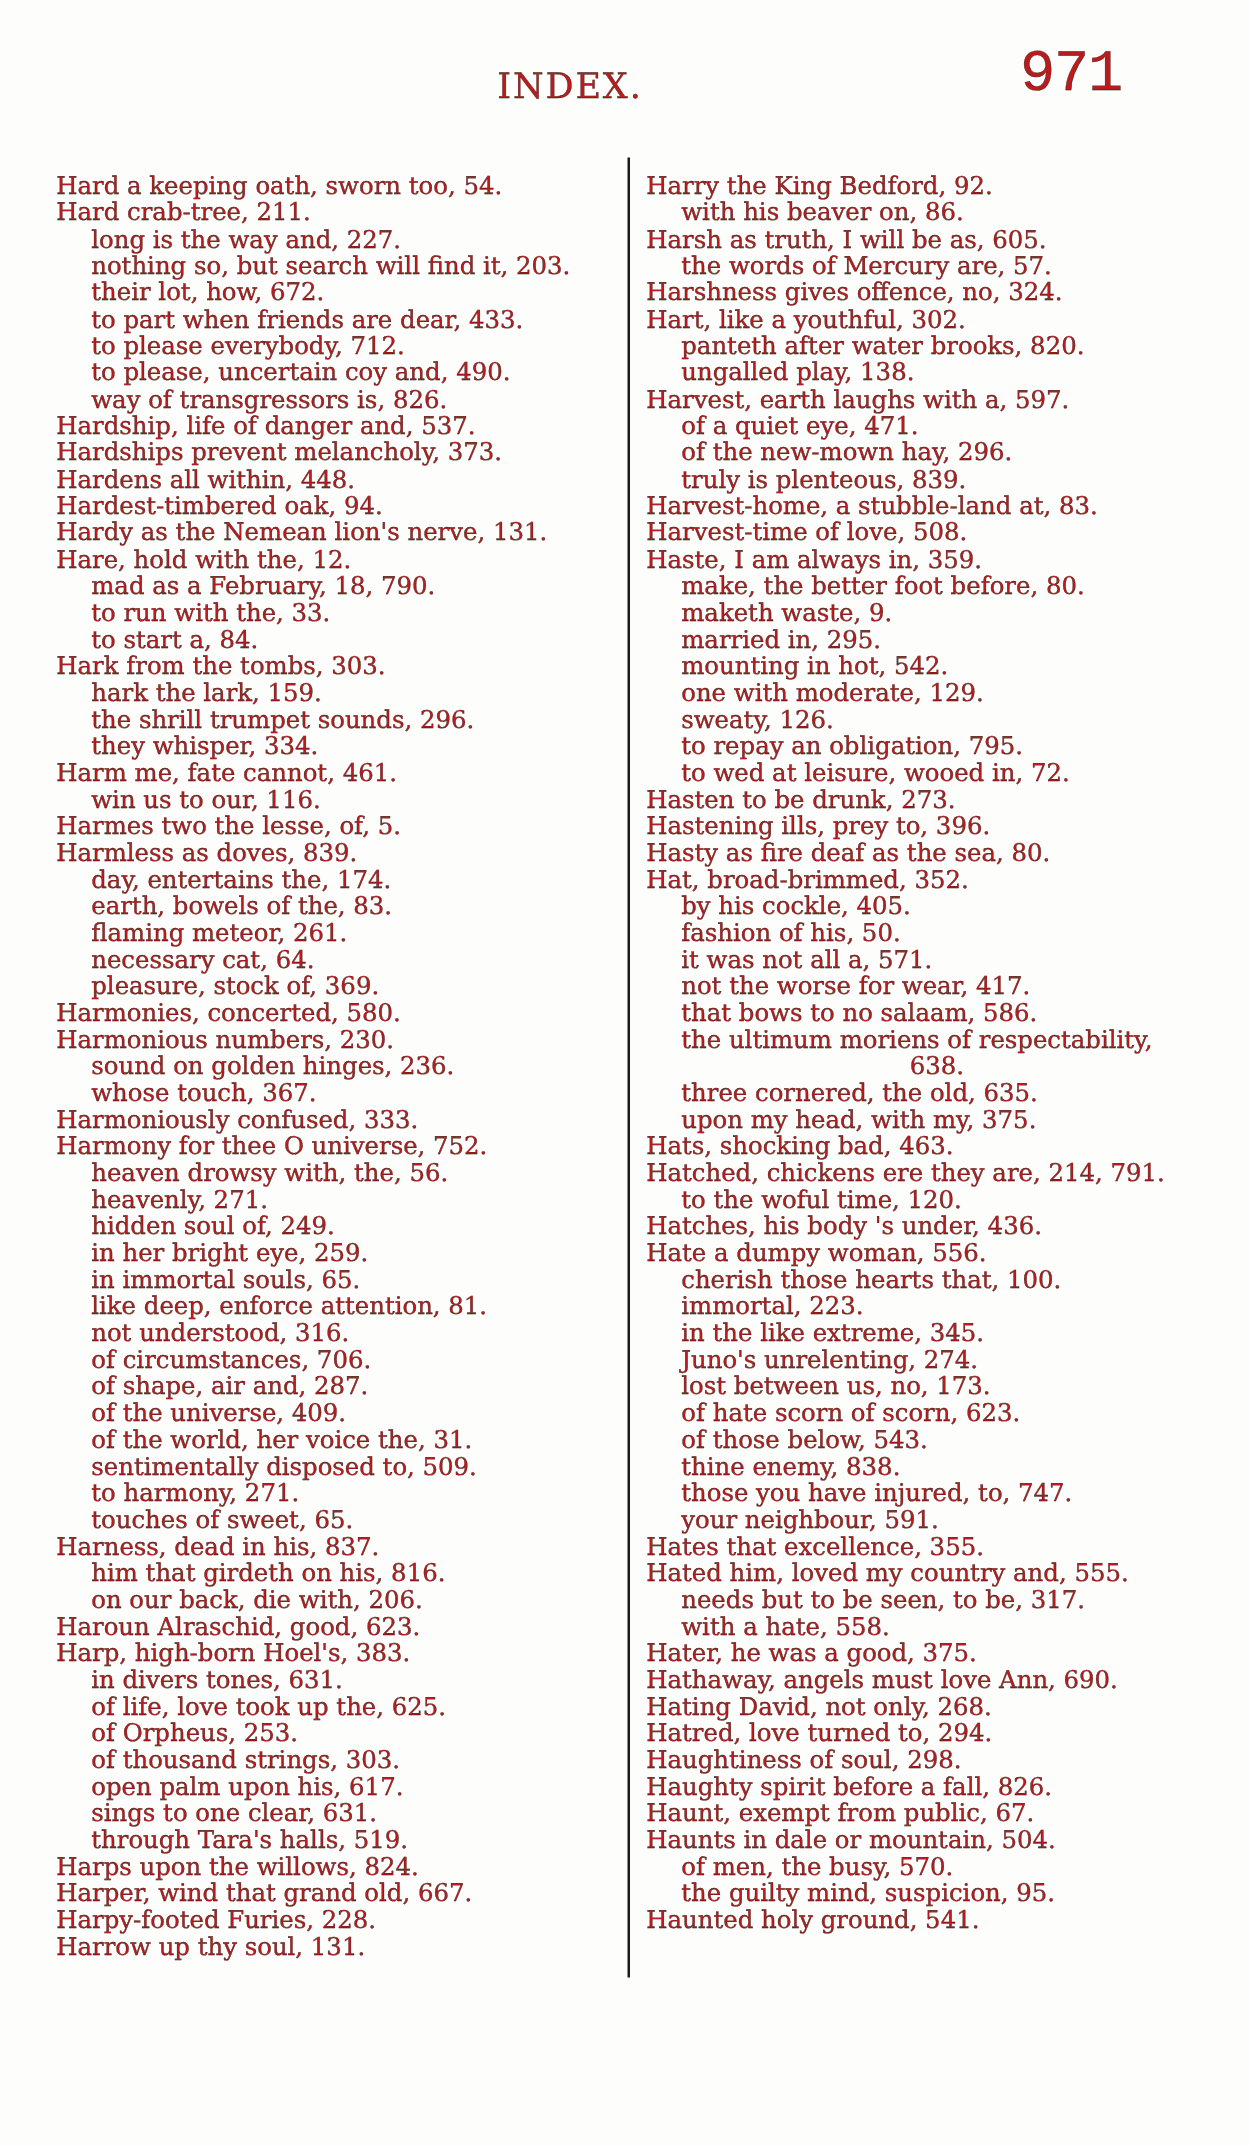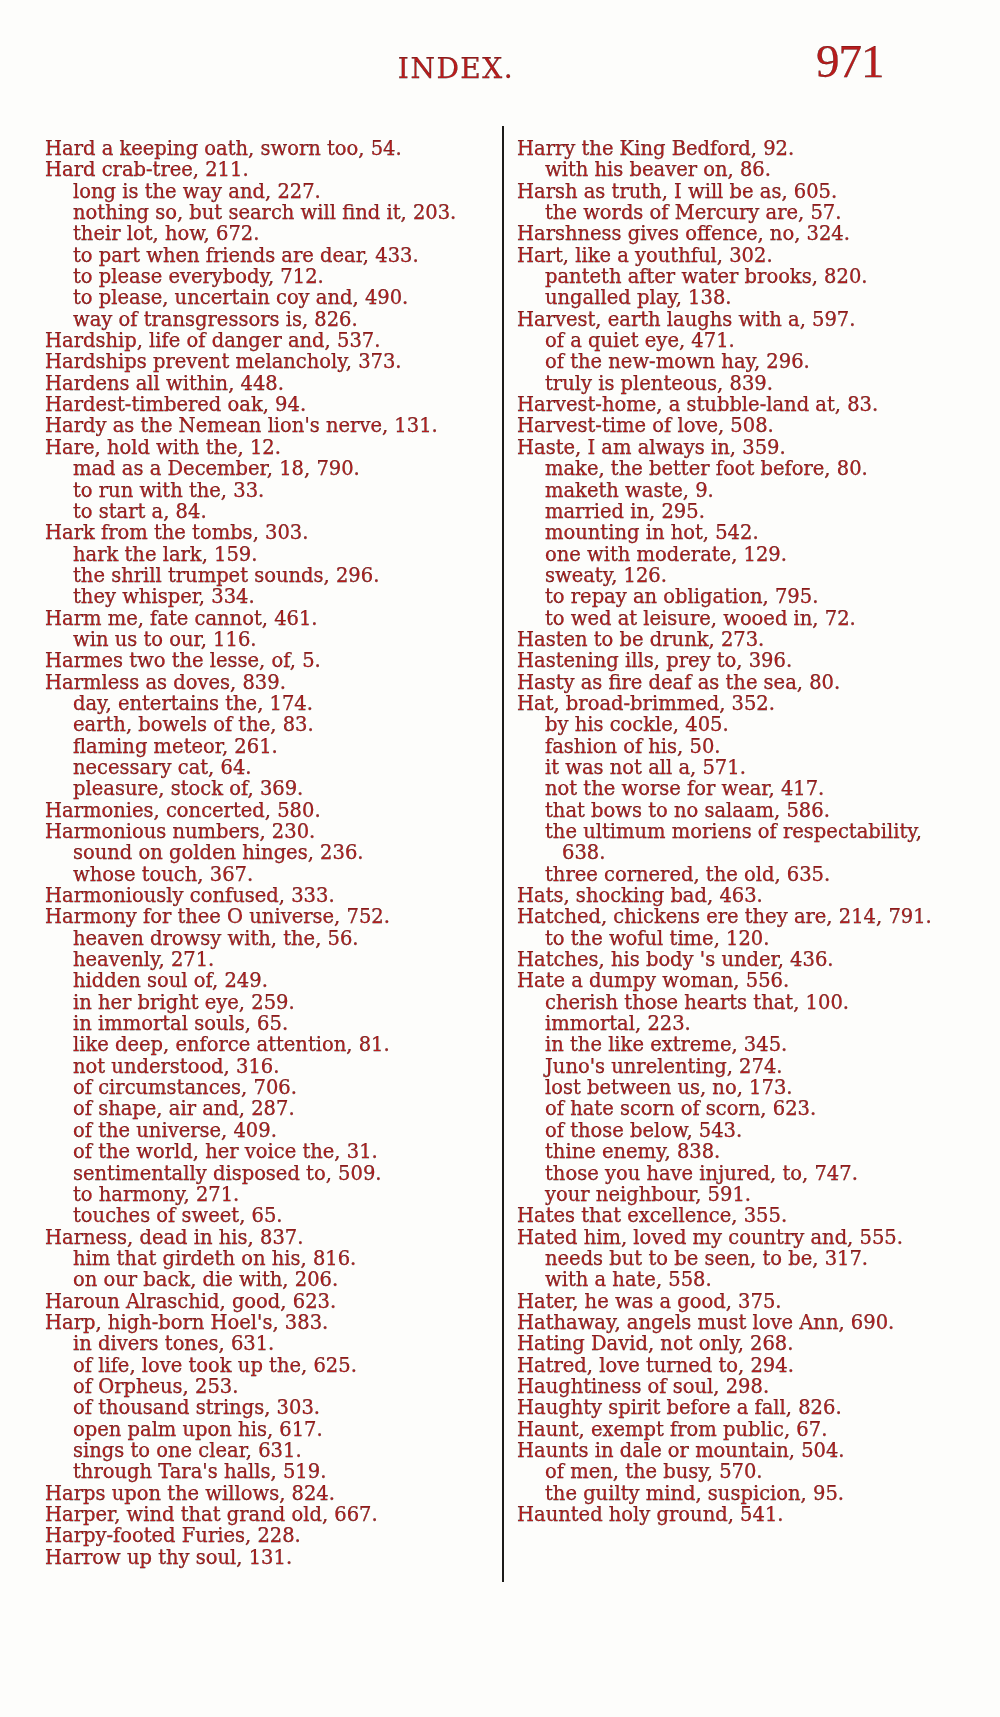--- a/index.html
+++ b/index.html
@@ -23,21 +23,21 @@
     left: 0;
     width: 912px;
     text-align: center;
     font-size: 28px;
     letter-spacing: 1.5px;
   }
   .page-number {
     position: absolute;
     top: 34px;
     left: 816px;
-    font-family: Liberation Serif, serif;
+    font-family: Liberation Mono, monospace;
     font-size: 47px;
     letter-spacing: -1px;
   }
   .divider {
     position: absolute;
     left: 502px;
     top: 126px;
     width: 2px;
     height: 1456px;
     background: #1c1b19;
@@ -46,21 +46,21 @@
     position: absolute;
     top: 138px;
     font-size: 19.5px;
     line-height: 21.35px;
     white-space: nowrap;
   }
   .col-left  { left: 45px;  width: 446px; }
   .col-right { left: 517px; width: 420px; }
   .entry { padding-left: 0; }
   .entry.indent-1 { padding-left: 28px; }
-  .entry.indent-2 { padding-left: 45px; }
+  .entry.indent-2 { padding-left: 45px; text-align: center; }
 </style>
 </head>
 <body>
 
 <div class="page">
   <div class="index-title">INDEX.</div>
   <div class="page-number">971</div>
   <div class="divider"></div>
   <div class="col col-left">
       <div class="entry indent-0">Hard a keeping oath, sworn too, 54.</div>
@@ -71,21 +71,21 @@
       <div class="entry indent-1">to part when friends are dear, 433.</div>
       <div class="entry indent-1">to please everybody, 712.</div>
       <div class="entry indent-1">to please, uncertain coy and, 490.</div>
       <div class="entry indent-1">way of transgressors is, 826.</div>
       <div class="entry indent-0">Hardship, life of danger and, 537.</div>
       <div class="entry indent-0">Hardships prevent melancholy, 373.</div>
       <div class="entry indent-0">Hardens all within, 448.</div>
       <div class="entry indent-0">Hardest-timbered oak, 94.</div>
       <div class="entry indent-0">Hardy as the Nemean lion's nerve, 131.</div>
       <div class="entry indent-0">Hare, hold with the, 12.</div>
-      <div class="entry indent-1">mad as a December, 18, 790.</div>
+      <div class="entry indent-1">mad as a February, 18, 790.</div>
       <div class="entry indent-1">to run with the, 33.</div>
       <div class="entry indent-1">to start a, 84.</div>
       <div class="entry indent-0">Hark from the tombs, 303.</div>
       <div class="entry indent-1">hark the lark, 159.</div>
       <div class="entry indent-1">the shrill trumpet sounds, 296.</div>
       <div class="entry indent-1">they whisper, 334.</div>
       <div class="entry indent-0">Harm me, fate cannot, 461.</div>
       <div class="entry indent-1">win us to our, 116.</div>
       <div class="entry indent-0">Harmes two the lesse, of, 5.</div>
       <div class="entry indent-0">Harmless as doves, 839.</div>
@@ -160,20 +160,21 @@
       <div class="entry indent-0">Hasty as fire deaf as the sea, 80.</div>
       <div class="entry indent-0">Hat, broad-brimmed, 352.</div>
       <div class="entry indent-1">by his cockle, 405.</div>
       <div class="entry indent-1">fashion of his, 50.</div>
       <div class="entry indent-1">it was not all a, 571.</div>
       <div class="entry indent-1">not the worse for wear, 417.</div>
       <div class="entry indent-1">that bows to no salaam, 586.</div>
       <div class="entry indent-1">the ultimum moriens of respectability,</div>
       <div class="entry indent-2">638.</div>
       <div class="entry indent-1">three cornered, the old, 635.</div>
+      <div class="entry indent-1">upon my head, with my, 375.</div>
       <div class="entry indent-0">Hats, shocking bad, 463.</div>
       <div class="entry indent-0">Hatched, chickens ere they are, 214, 791.</div>
       <div class="entry indent-1">to the woful time, 120.</div>
       <div class="entry indent-0">Hatches, his body 's under, 436.</div>
       <div class="entry indent-0">Hate a dumpy woman, 556.</div>
       <div class="entry indent-1">cherish those hearts that, 100.</div>
       <div class="entry indent-1">immortal, 223.</div>
       <div class="entry indent-1">in the like extreme, 345.</div>
       <div class="entry indent-1">Juno's unrelenting, 274.</div>
       <div class="entry indent-1">lost between us, no, 173.</div>

